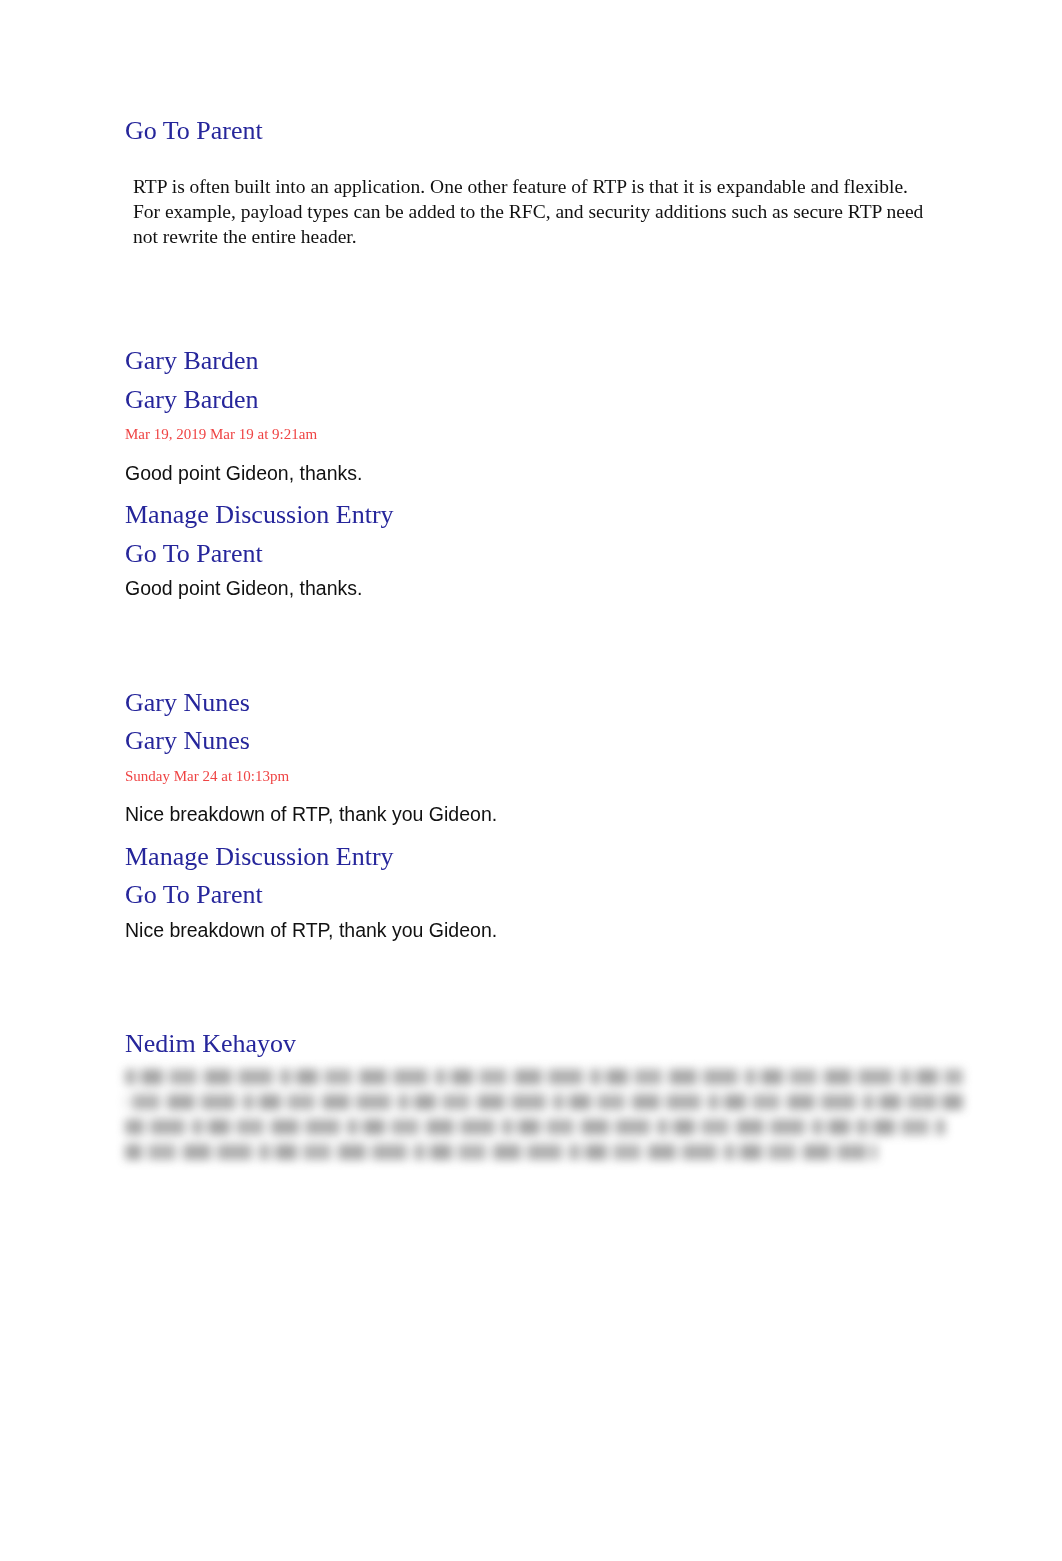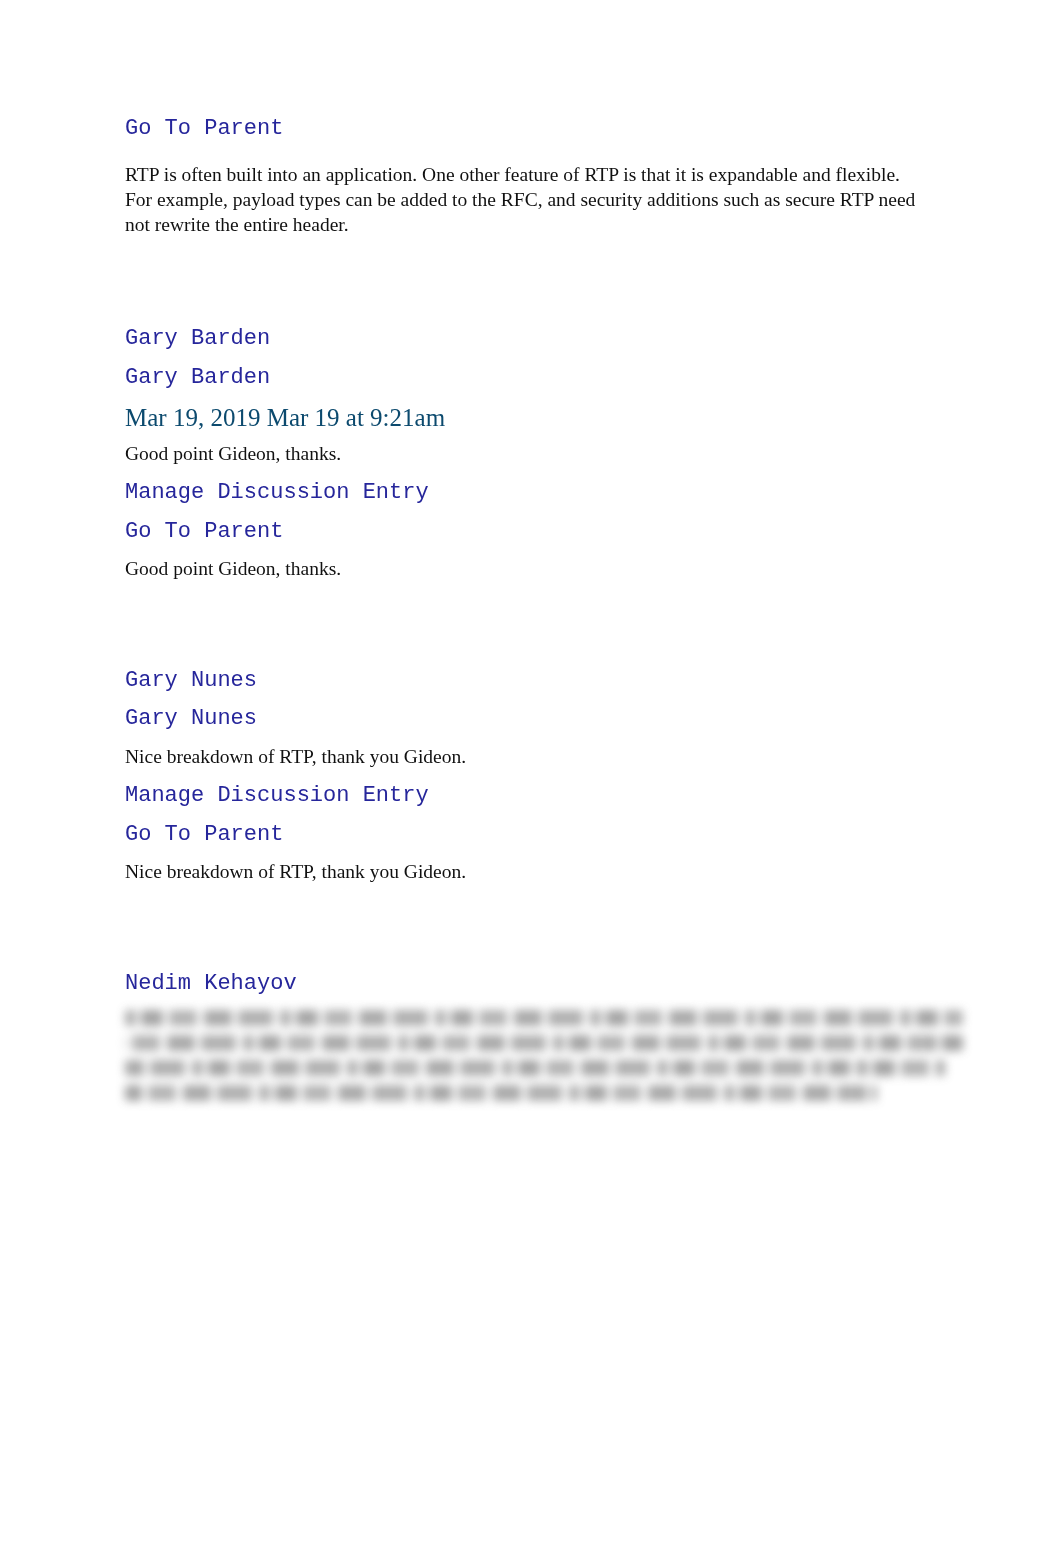--- a/index.html
+++ b/index.html
@@ -26,54 +26,54 @@
   .content {
     position: absolute;
     left: 125px;
     top: 118px;
     width: 800px;
   }
 
   
   .link {
     color: #26269b;
-    font-size: 22px;
+    font-size: 26px;
     line-height: 1;
     text-decoration: none;
     display: inline-block;
     cursor: pointer;
-    font-family: Liberation Mono, monospace;
+    font-family: Liberation Serif, serif;
   }
 
   .row {
     display: block;
     white-space: nowrap;
   }
 
   .para {
     font-size: 19.5px;
     line-height: 25px;
     color: #111111;
-    margin: 0;
+    margin: 8px;
     width: 795px;
     font-family: "Liberation Serif", "DejaVu Serif", serif;
   }
 
   .meta {
-    font-size: 25px;
+    font-size: 15px;
     line-height: 1;
-    color: #0c4a6e;
+    color: #ef4444;
     font-family: "Liberation Serif", "DejaVu Serif", serif;
   }
 
   .body-line {
     font-size: 19.5px;
     line-height: 1;
     color: #111111;
-    font-family: Liberation Serif, serif;
+    font-family: Liberation Sans, sans-serif;
   }
 
   
   .sp-link-to-para { height: 22px; }
   .sp-block-gap    { height: 91px; }
 
   
   .entry .line + .line { margin-top: 19px; }
   .entry .line { height: 19.5px; }
 
@@ -153,20 +153,23 @@
     <div class="sp-block-gap"></div>
 
     <div class="entry">
       <div class="line">
         <span class="link">Gary Nunes</span>
       </div>
       <div class="line">
         <span class="link">Gary Nunes</span>
       </div>
       <div class="line">
+        <span class="meta">Sunday Mar 24 at 10:13pm</span>
+      </div>
+      <div class="line">
         <span class="body-line">Nice breakdown of RTP, thank you Gideon.</span>
       </div>
       <div class="line">
         <span class="link">Manage Discussion Entry</span>
       </div>
       <div class="line">
         <span class="link">Go To Parent</span>
       </div>
       <div class="line">
         <span class="body-line">Nice breakdown of RTP, thank you Gideon.</span>

